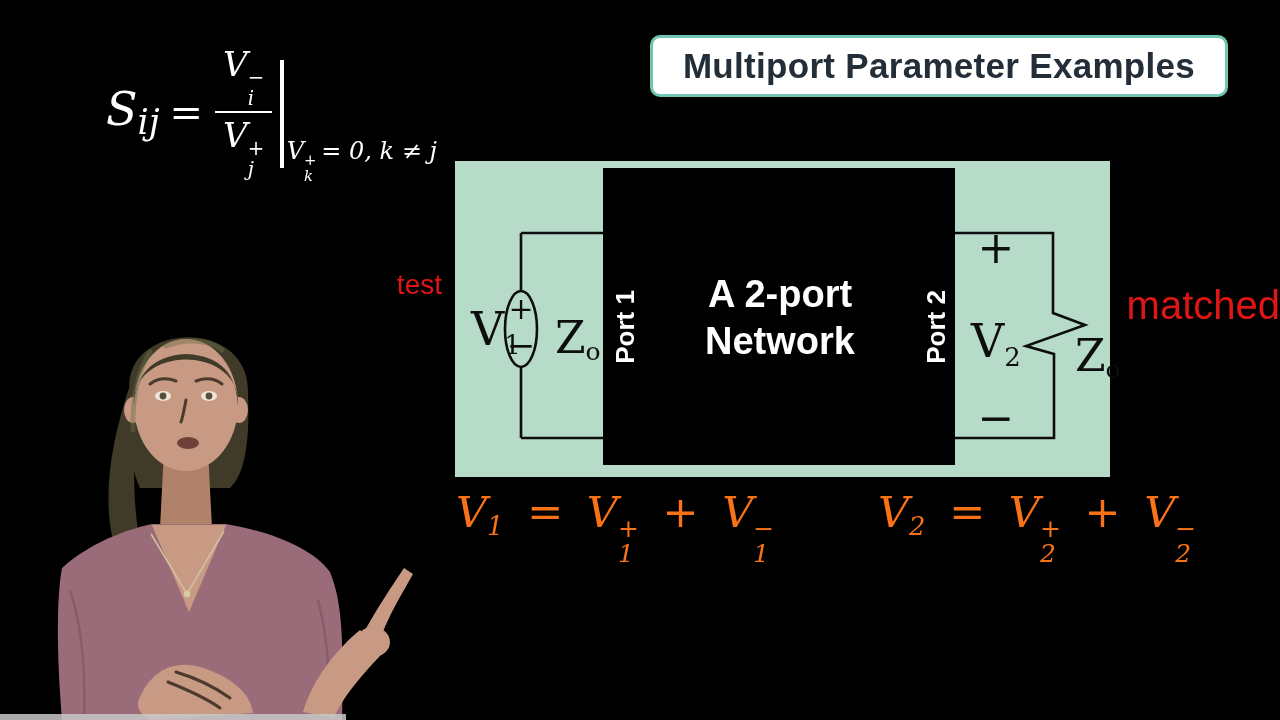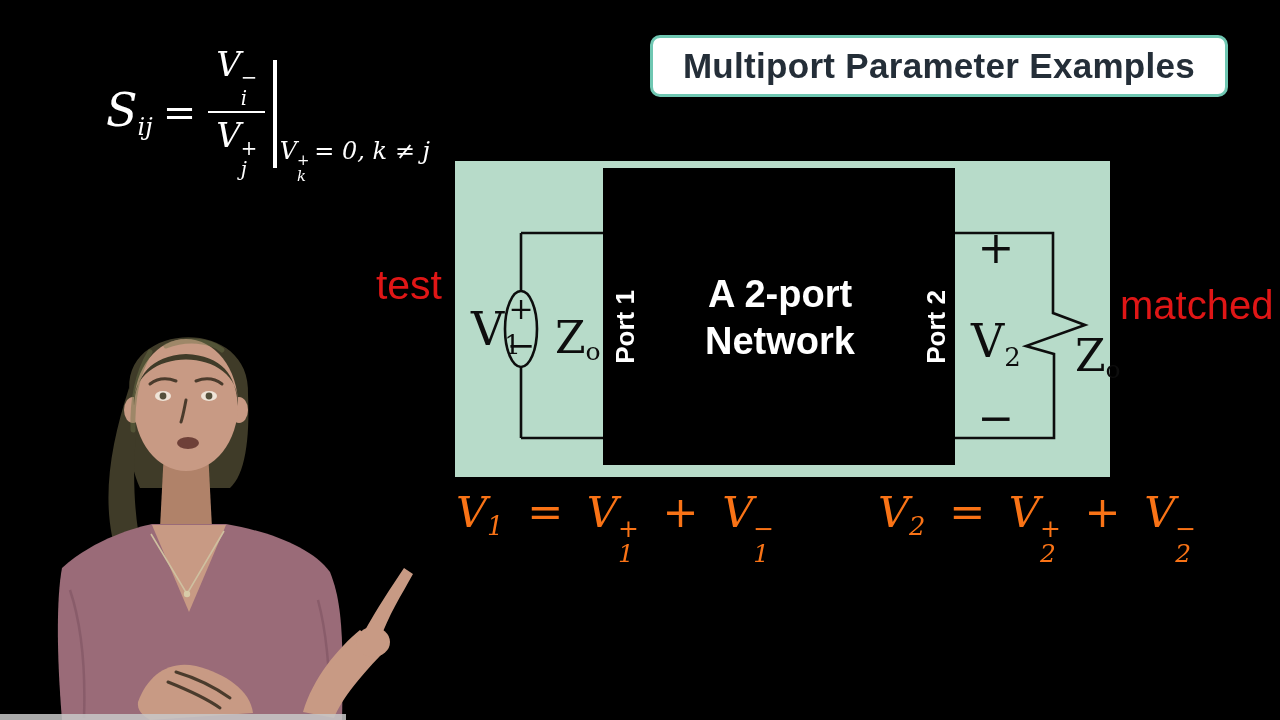--- a/index.html
+++ b/index.html
@@ -3,21 +3,21 @@
 <meta charset="utf-8">
 <style>
   html,body{margin:0;padding:0;background:#000;}
   .stage{position:relative;width:1280px;height:720px;background:#000;overflow:hidden;
          font-family:"Liberation Sans",sans-serif;}
 
   
   .sparam{position:absolute;left:106px;top:44px;display:flex;align-items:center;
           color:#fff;font-family:"DejaVu Serif",serif;font-style:italic;}
   .sparam .lhs{font-size:46px;}
-  .sparam .lhs-sub{font-size:24px;vertical-align:-9px;}
+  .sparam .lhs-sub{font-size:35px;vertical-align:-9px;}
   .sparam .eq{font-size:40px;margin:0 12px 0 10px;}
   .frac{display:inline-flex;flex-direction:column;align-items:center;font-size:34px;}
   .frac .num{padding:0 8px 2px 8px;border-bottom:2.5px solid #fff;}
   .frac .den{padding:2px 8px 0 8px;}
   .ss{display:inline-flex;flex-direction:column;line-height:1.05;font-size:0.58em;
       vertical-align:-0.40em;text-align:left;}
   .evalwrap{display:flex;align-items:flex-end;height:112px;margin-left:8px;}
   .evalbar{width:3.5px;height:108px;background:#fff;}
   .cond{font-size:24px;transform:translateY(16px);margin-left:3px;white-space:nowrap;}
   .cond .ss{font-size:0.62em;}
@@ -35,23 +35,23 @@
   .panel svg{overflow:visible;display:block;}
   .wire{stroke:#0d0d0d;stroke-width:2.6;fill:none;}
   .srcellipse{fill:var(--panel,#b7dbc9);stroke:#0d0d0d;stroke-width:2.6;}
   .clabel{fill:#0d0d0d;font-family:"DejaVu Serif",serif;}
   .sign{fill:#0d0d0d;font-family:"DejaVu Serif",serif;}
   .boxtext{fill:#fff;font-family:"Liberation Sans",sans-serif;font-weight:600;}
   .porttext{fill:#fff;font-family:"Liberation Sans",sans-serif;font-weight:600;font-size:26px;}
 
   
   .note{position:absolute;color:var(--red,#e01616);font-family:"Liberation Sans",sans-serif;
-        font-size:41px;line-height:48px;}
+        font-size:28px;line-height:48px;}
   .note-test{left:258px;top:261px;width:184px;text-align:right;}
-  .note-matched{left:1120px;top:282px;width:160px;text-align:left;font-size:40px;line-height:46px;}
+  .note-matched{left:1120px;top:282px;width:160px;text-align:right;font-size:40px;line-height:46px;}
 
   
   .eqline{position:absolute;top:487px;color:#f97316;font-family:"DejaVu Serif",serif;
           font-style:italic;font-size:43px;white-space:nowrap;}
   .eqline .subonly{font-size:0.60em;vertical-align:-0.32em;}
   .eqline .op{margin:0 10px;}
   .eqline .ss{line-height:1.0;}
   .eq-v1{left:456px;}
   .eq-v2{left:878px;}
 

